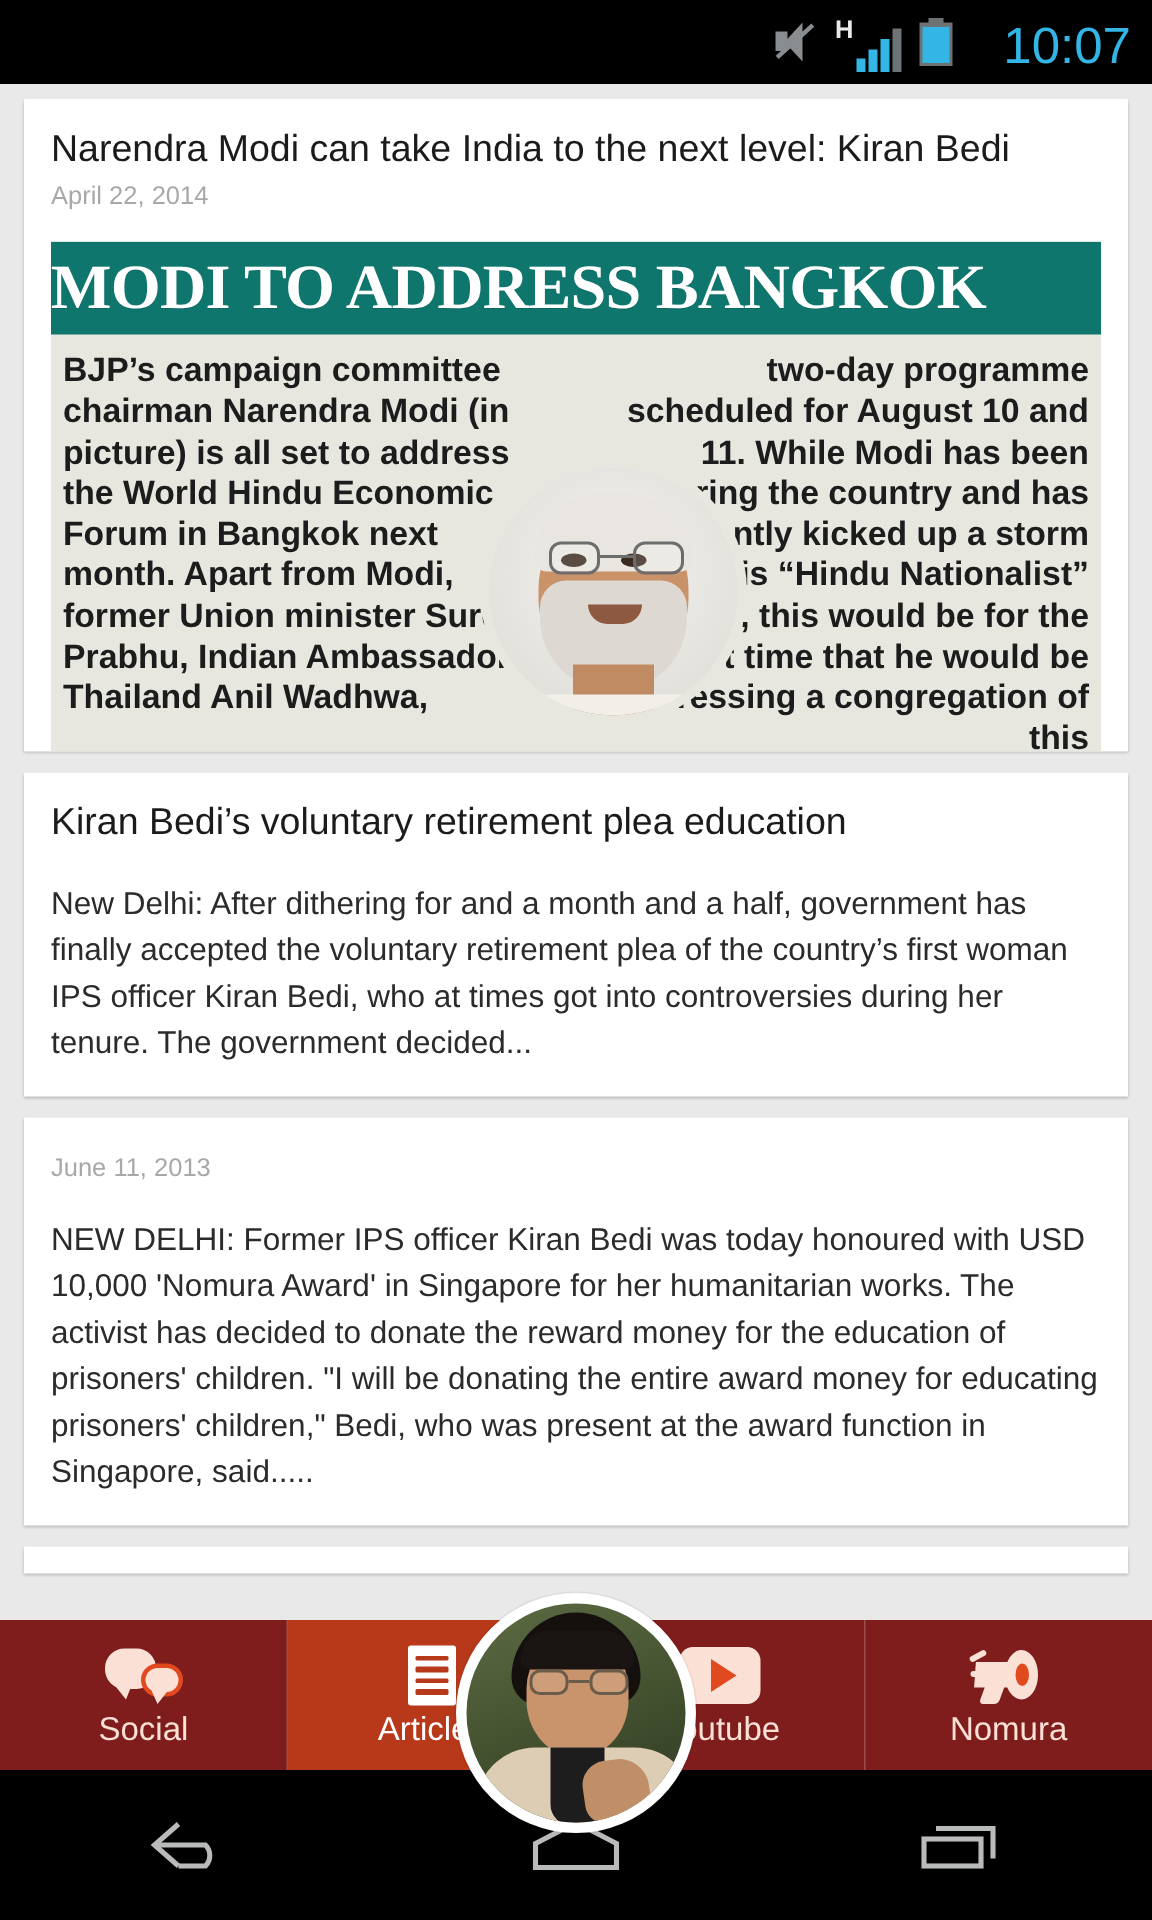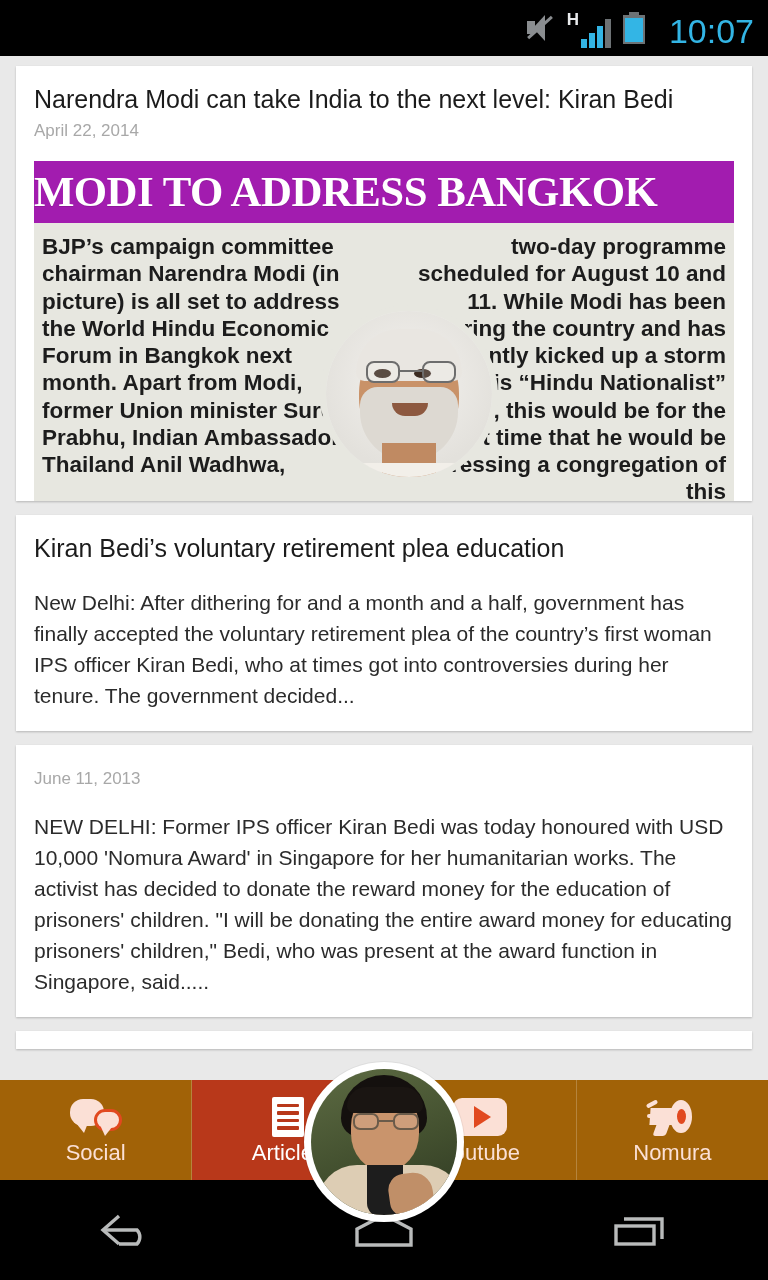--- a/index.html
+++ b/index.html
@@ -48,21 +48,21 @@
   .icon-batt .cap{
     position:absolute; left:6px; top:0; width:10px; height:4px; background:#6d7275;
   }
   .icon-batt .body{
     position:absolute; left:0; top:3px; width:22px; height:29px; background:#6d7275;
   }
   .icon-batt .fill{
     position:absolute; left:2px; bottom:2px; width:18px; height:24px; background:#33b5e5;
   }
   #clock{
-    color:#33b5e5; font-size:34px; line-height:1; margin-left:12px;
+    color:#33b5e5; font-size:34px; line-height:1; margin-left:22px;
     letter-spacing:0px; font-family:"Liberation Sans", sans-serif;
   }
 
   
   #content{
     position:absolute; top:56px; left:0; width:768px; height:1024px;
     background:#e9e9e9; overflow:hidden;
   }
   .card{
     background:#ffffff;
@@ -86,21 +86,21 @@
   }
   .card-media{
     margin-top:20px; width:100%; height:340px; overflow:hidden; position:relative;
   }
 
   
   .clip{
     width:100%; height:340px; background:#e7e7e0; position:relative; overflow:hidden;
   }
   .clip-head{
-    background:#a21caf; height:62px; display:flex; align-items:center; padding-left:6px;
+    background:#0f766e; height:62px; display:flex; align-items:center; padding-left:6px;
   }
   .clip-head span{
     color:#ffffff; font-family:"Liberation Serif", serif; font-weight:bold;
     font-size:42px; letter-spacing:-0.5px; white-space:nowrap;
     transform:scaleX(1.02); text-shadow:0 1px 0 rgba(0,0,0,0.12);
   }
   .clip-cols{
     display:flex; gap:22px; padding:10px 8px 0 8px; position:relative;
   }
   .clip-col{
@@ -149,21 +149,21 @@
     position:absolute; left:56px; top:132px; width:54px; height:36px; background:#c08a62;
   }
   .face-cloth{
     position:absolute; left:20px; top:152px; width:126px; height:30px;
     background:#f2efe9; border-radius:20px 20px 0 0;
   }
 
   
   #tabbar{
     position:absolute; top:1080px; left:0; width:768px; height:100px;
-    background:#a16207; display:flex;
+    background:#7f1d1d; display:flex;
   }
   .tab{
     flex:1; display:flex; flex-direction:column; align-items:center;
     justify-content:center; gap:5px; position:relative;
     border-right:1px solid rgba(255,255,255,0.22);
     cursor:pointer;
   }
   .tab:last-child{ border-right:none; }
   .tab.active{ background:#b8381a; }
   .tab-label{

